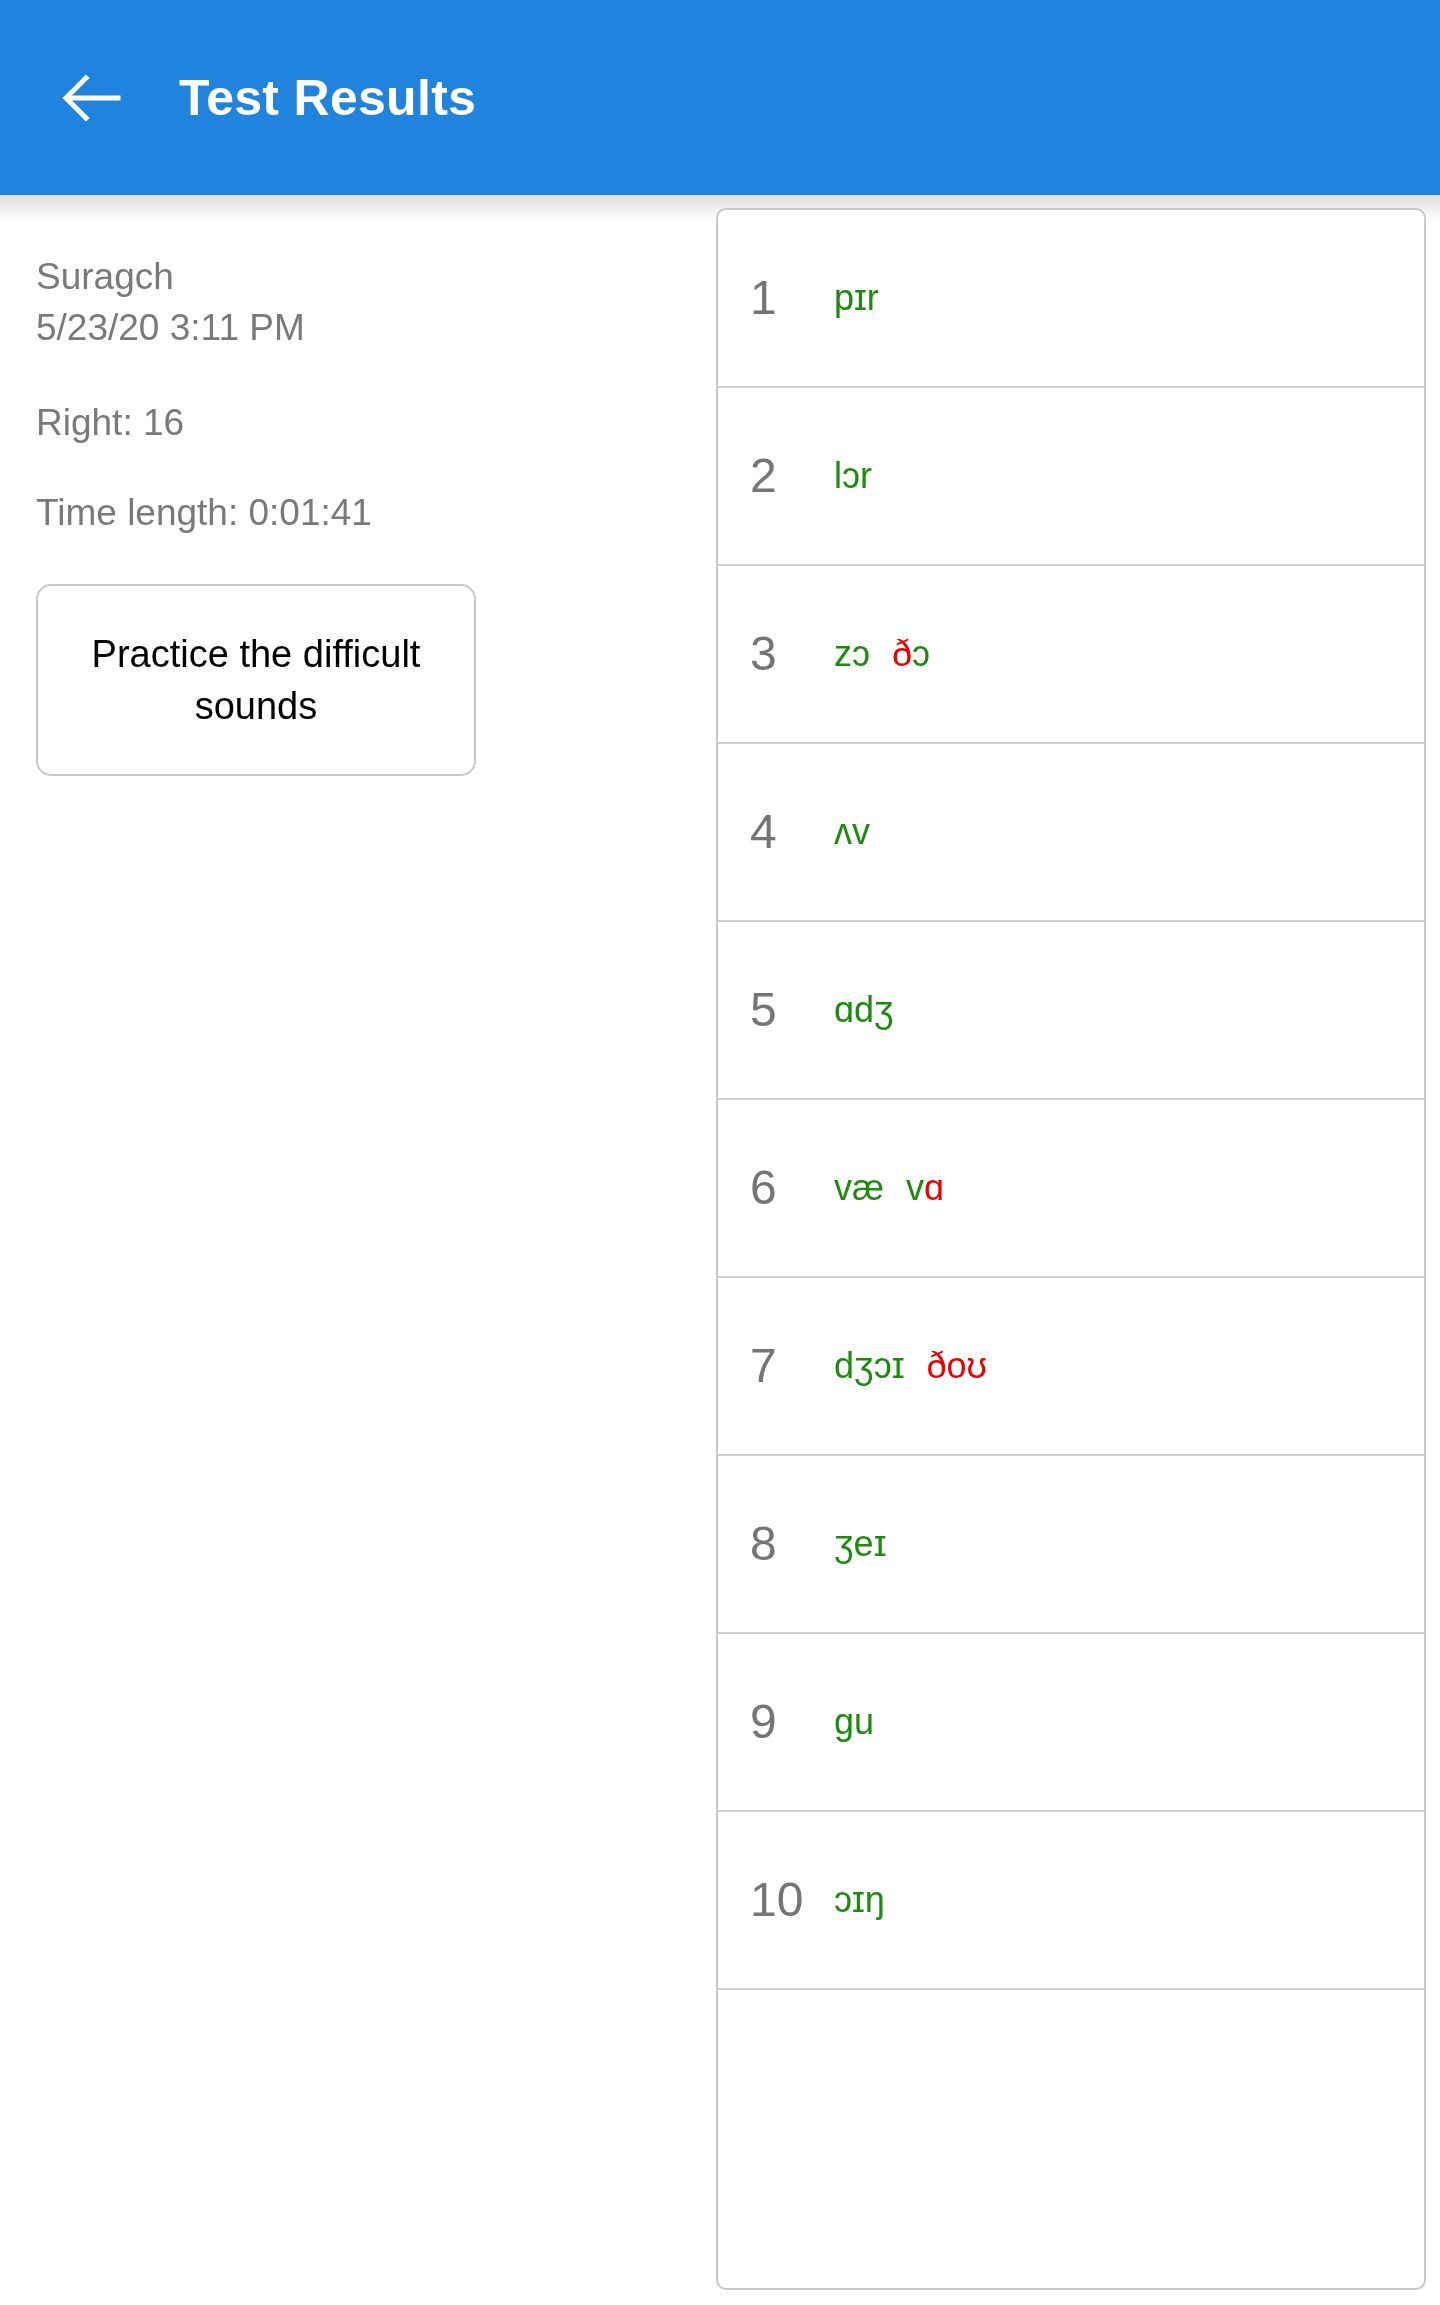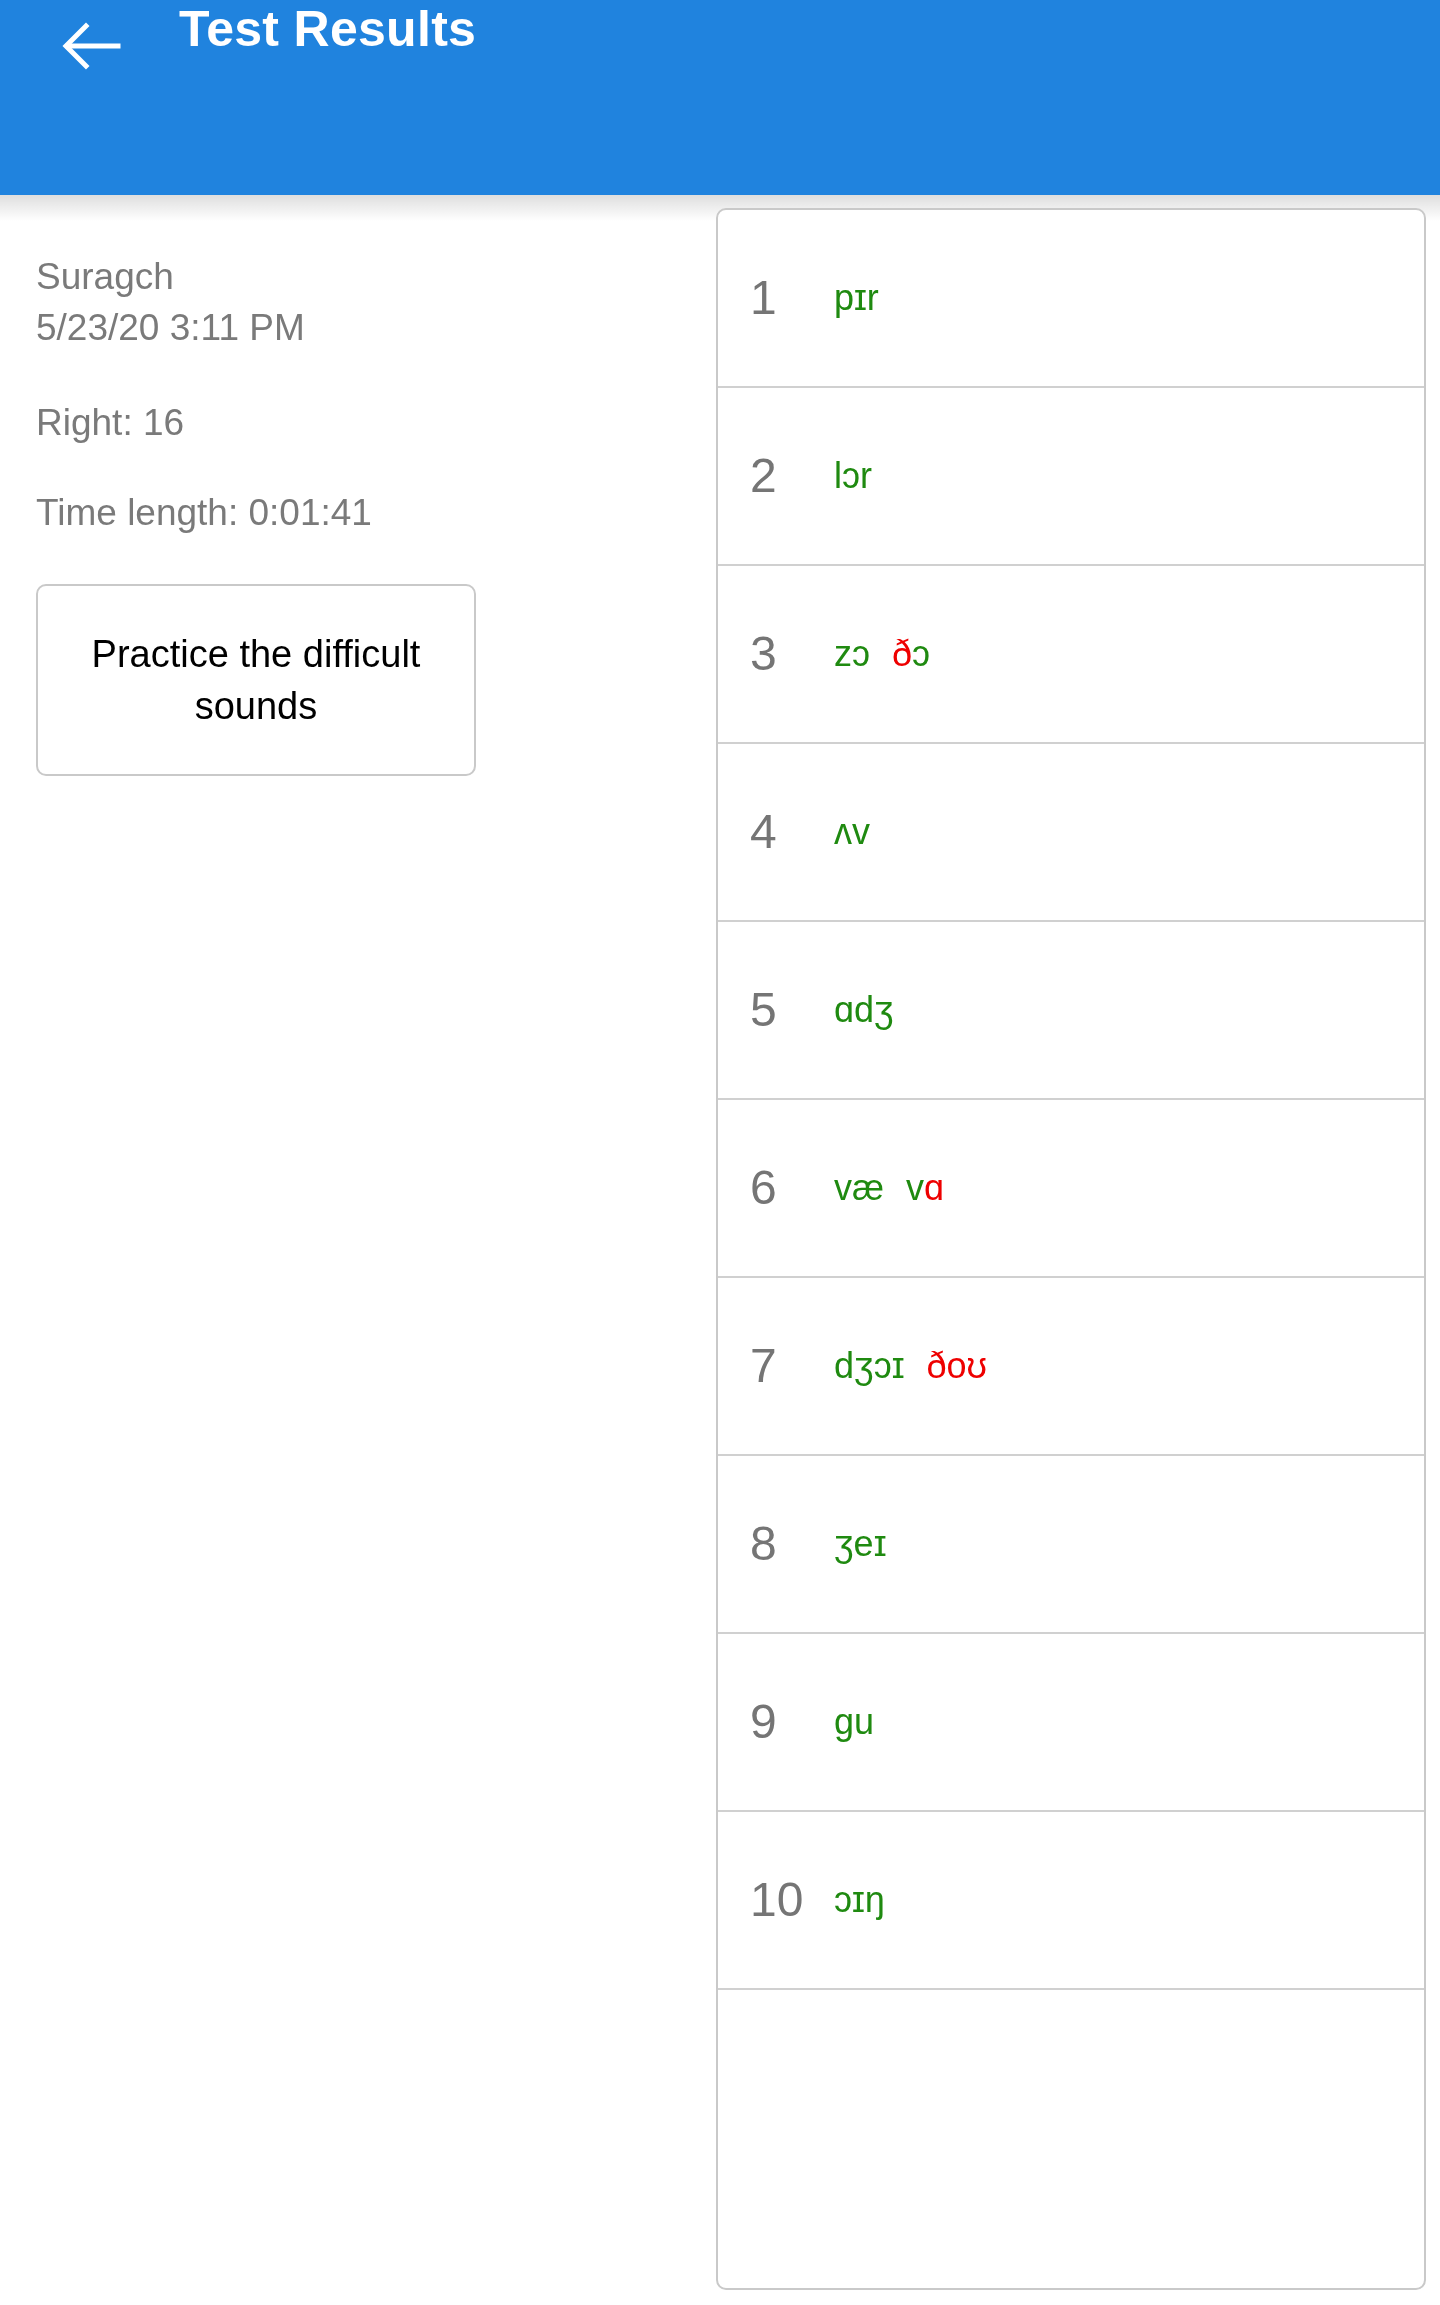--- a/index.html
+++ b/index.html
@@ -16,21 +16,21 @@
   }
 
   
   #appbar {
     position: absolute;
     left: 0; top: 0;
     width: 1440px;
     height: 195px;
     background: #2083de;
     display: flex;
-    align-items: flex-start;
+    align-items: center;
     box-sizing: border-box;
     padding-left: 44px;
   }
   #back-button {
     width: 92px;
     height: 92px;
     display: flex;
     align-items: center;
     justify-content: center;
     flex: 0 0 auto;
@@ -92,21 +92,21 @@
     font-size: 37px;
     color: #7a7a7a;
     line-height: 52px;
     white-space: nowrap;
   }
   #practice-button {
     margin-top: 45px;
     width: 440px;
     height: 192px;
     border: 2px solid #c9c9c9;
-    border-radius: 10px;
+    border-radius: 15px;
     background: #ffffff;
     box-sizing: border-box;
     display: flex;
     align-items: center;
     justify-content: center;
     text-align: center;
     font-size: 38px;
     color: #000000;
     line-height: 52px;
     padding: 0 26px;

